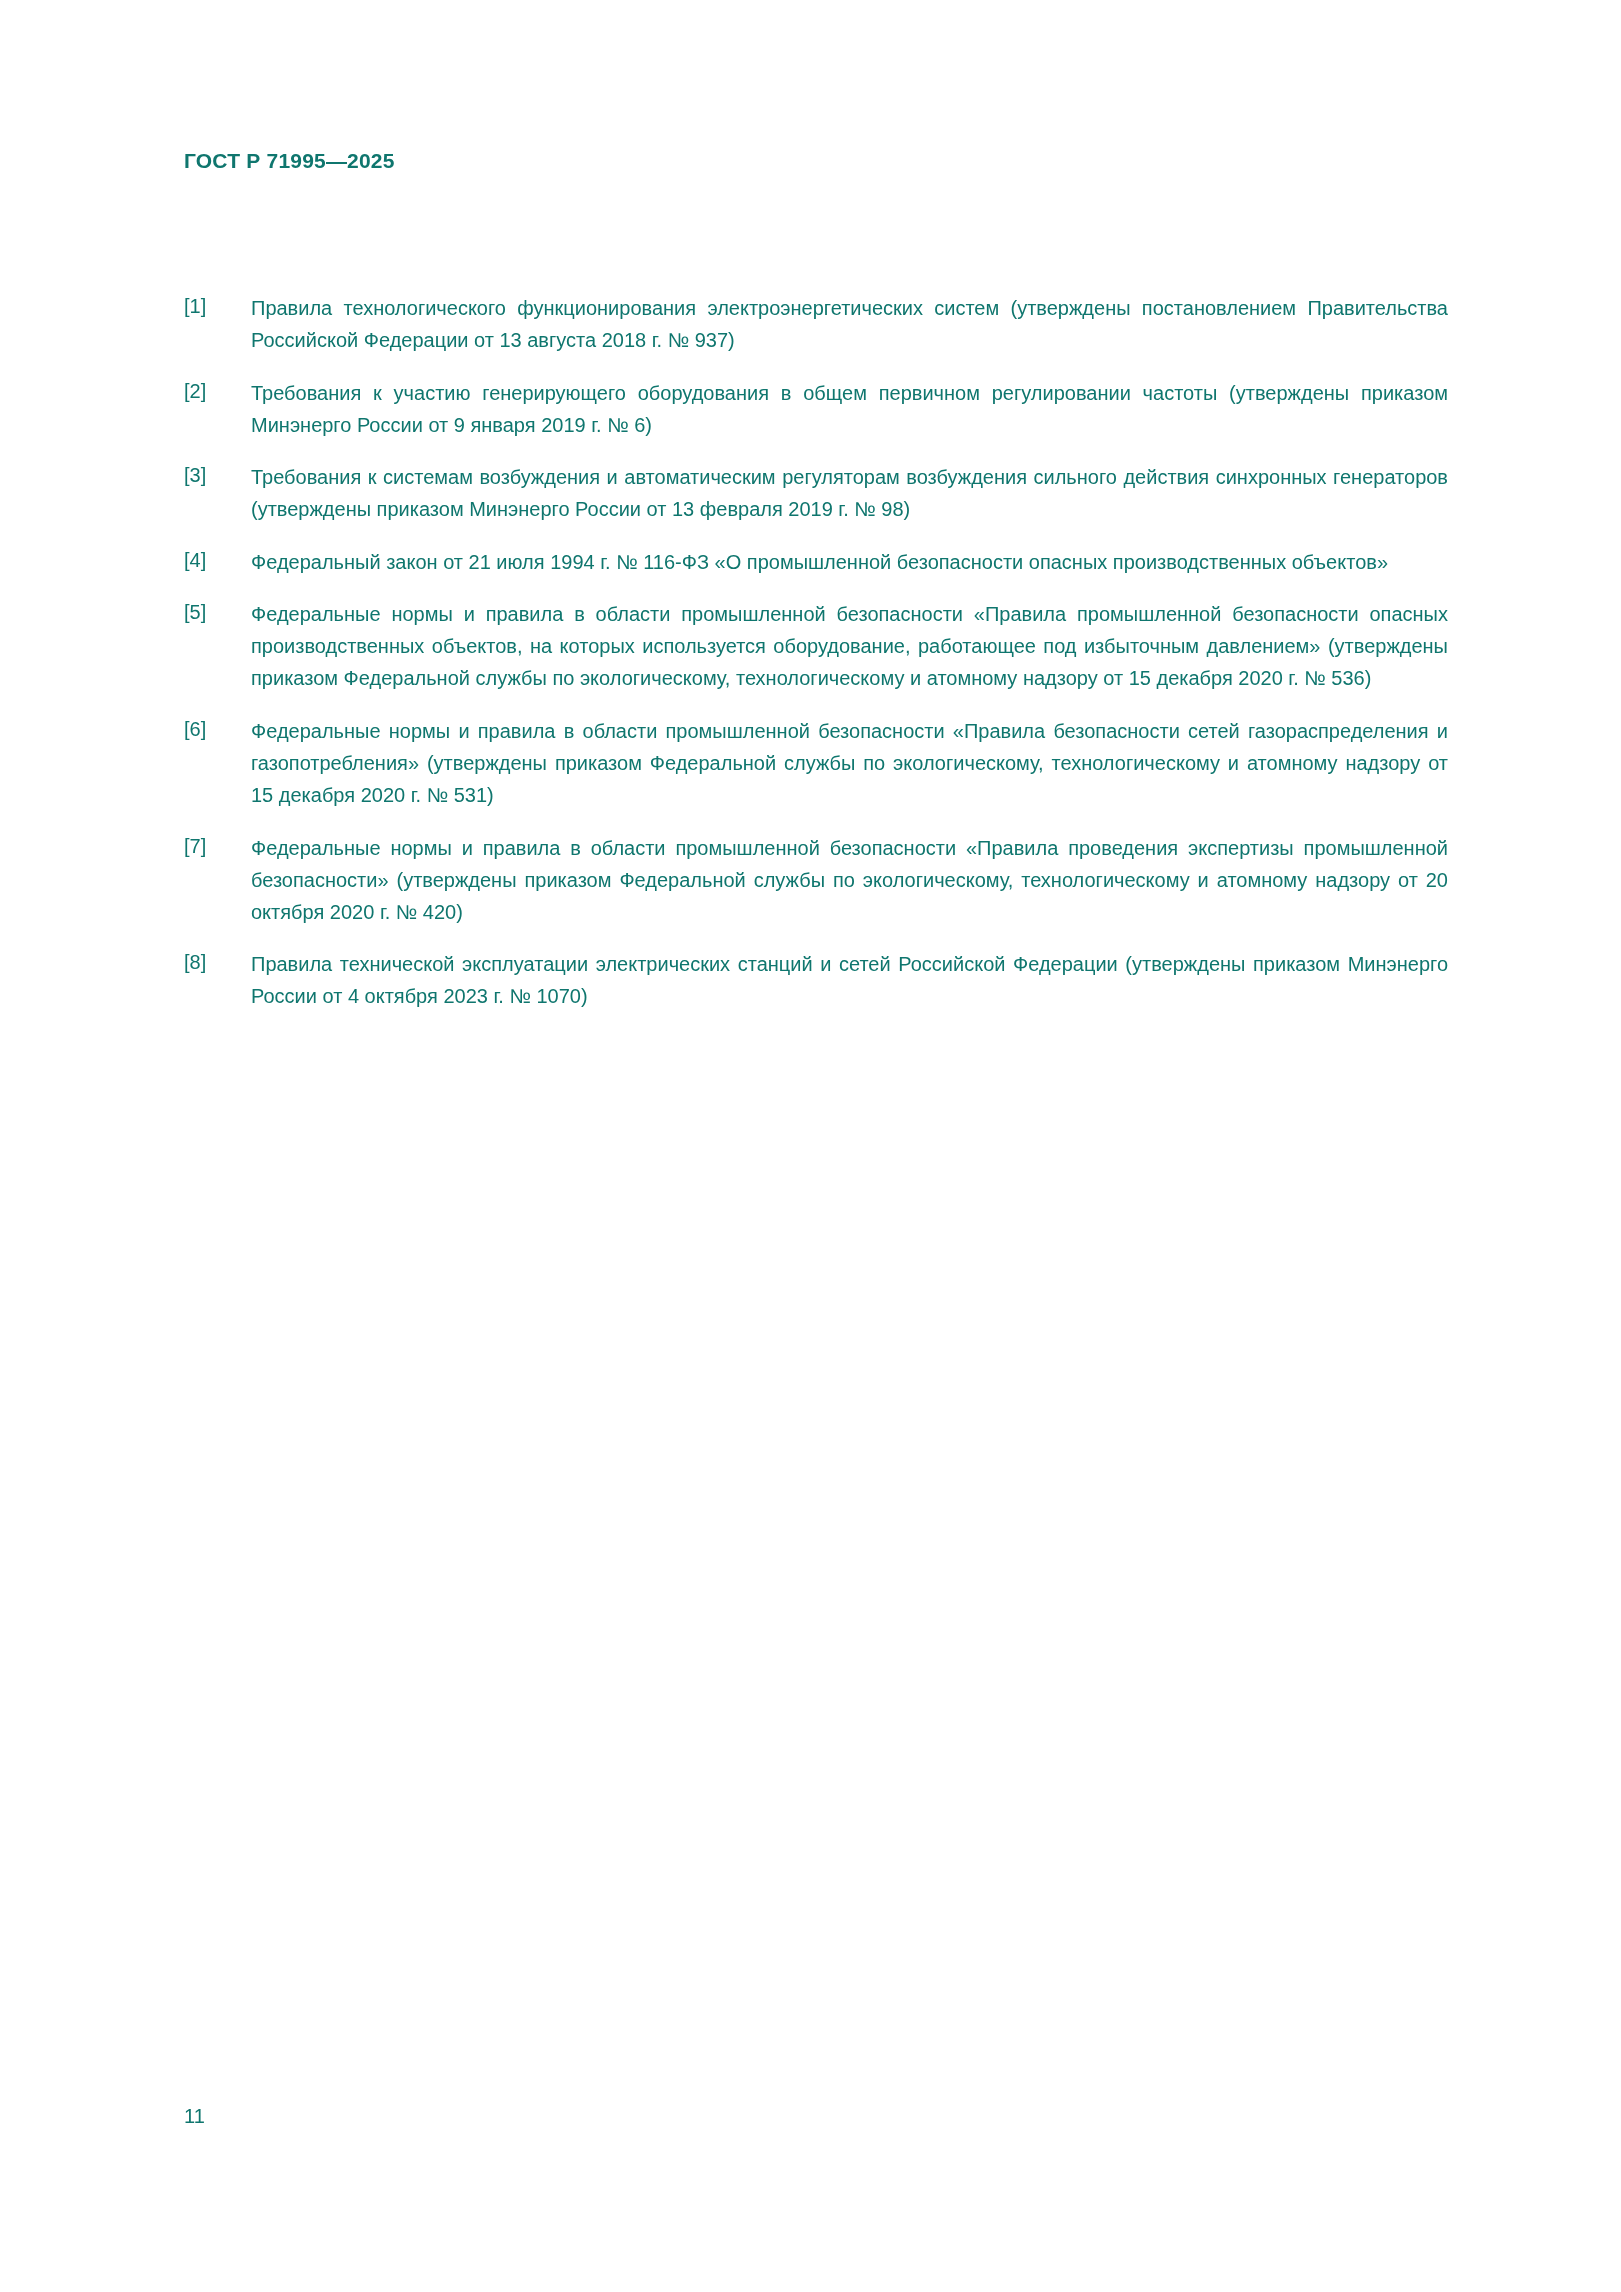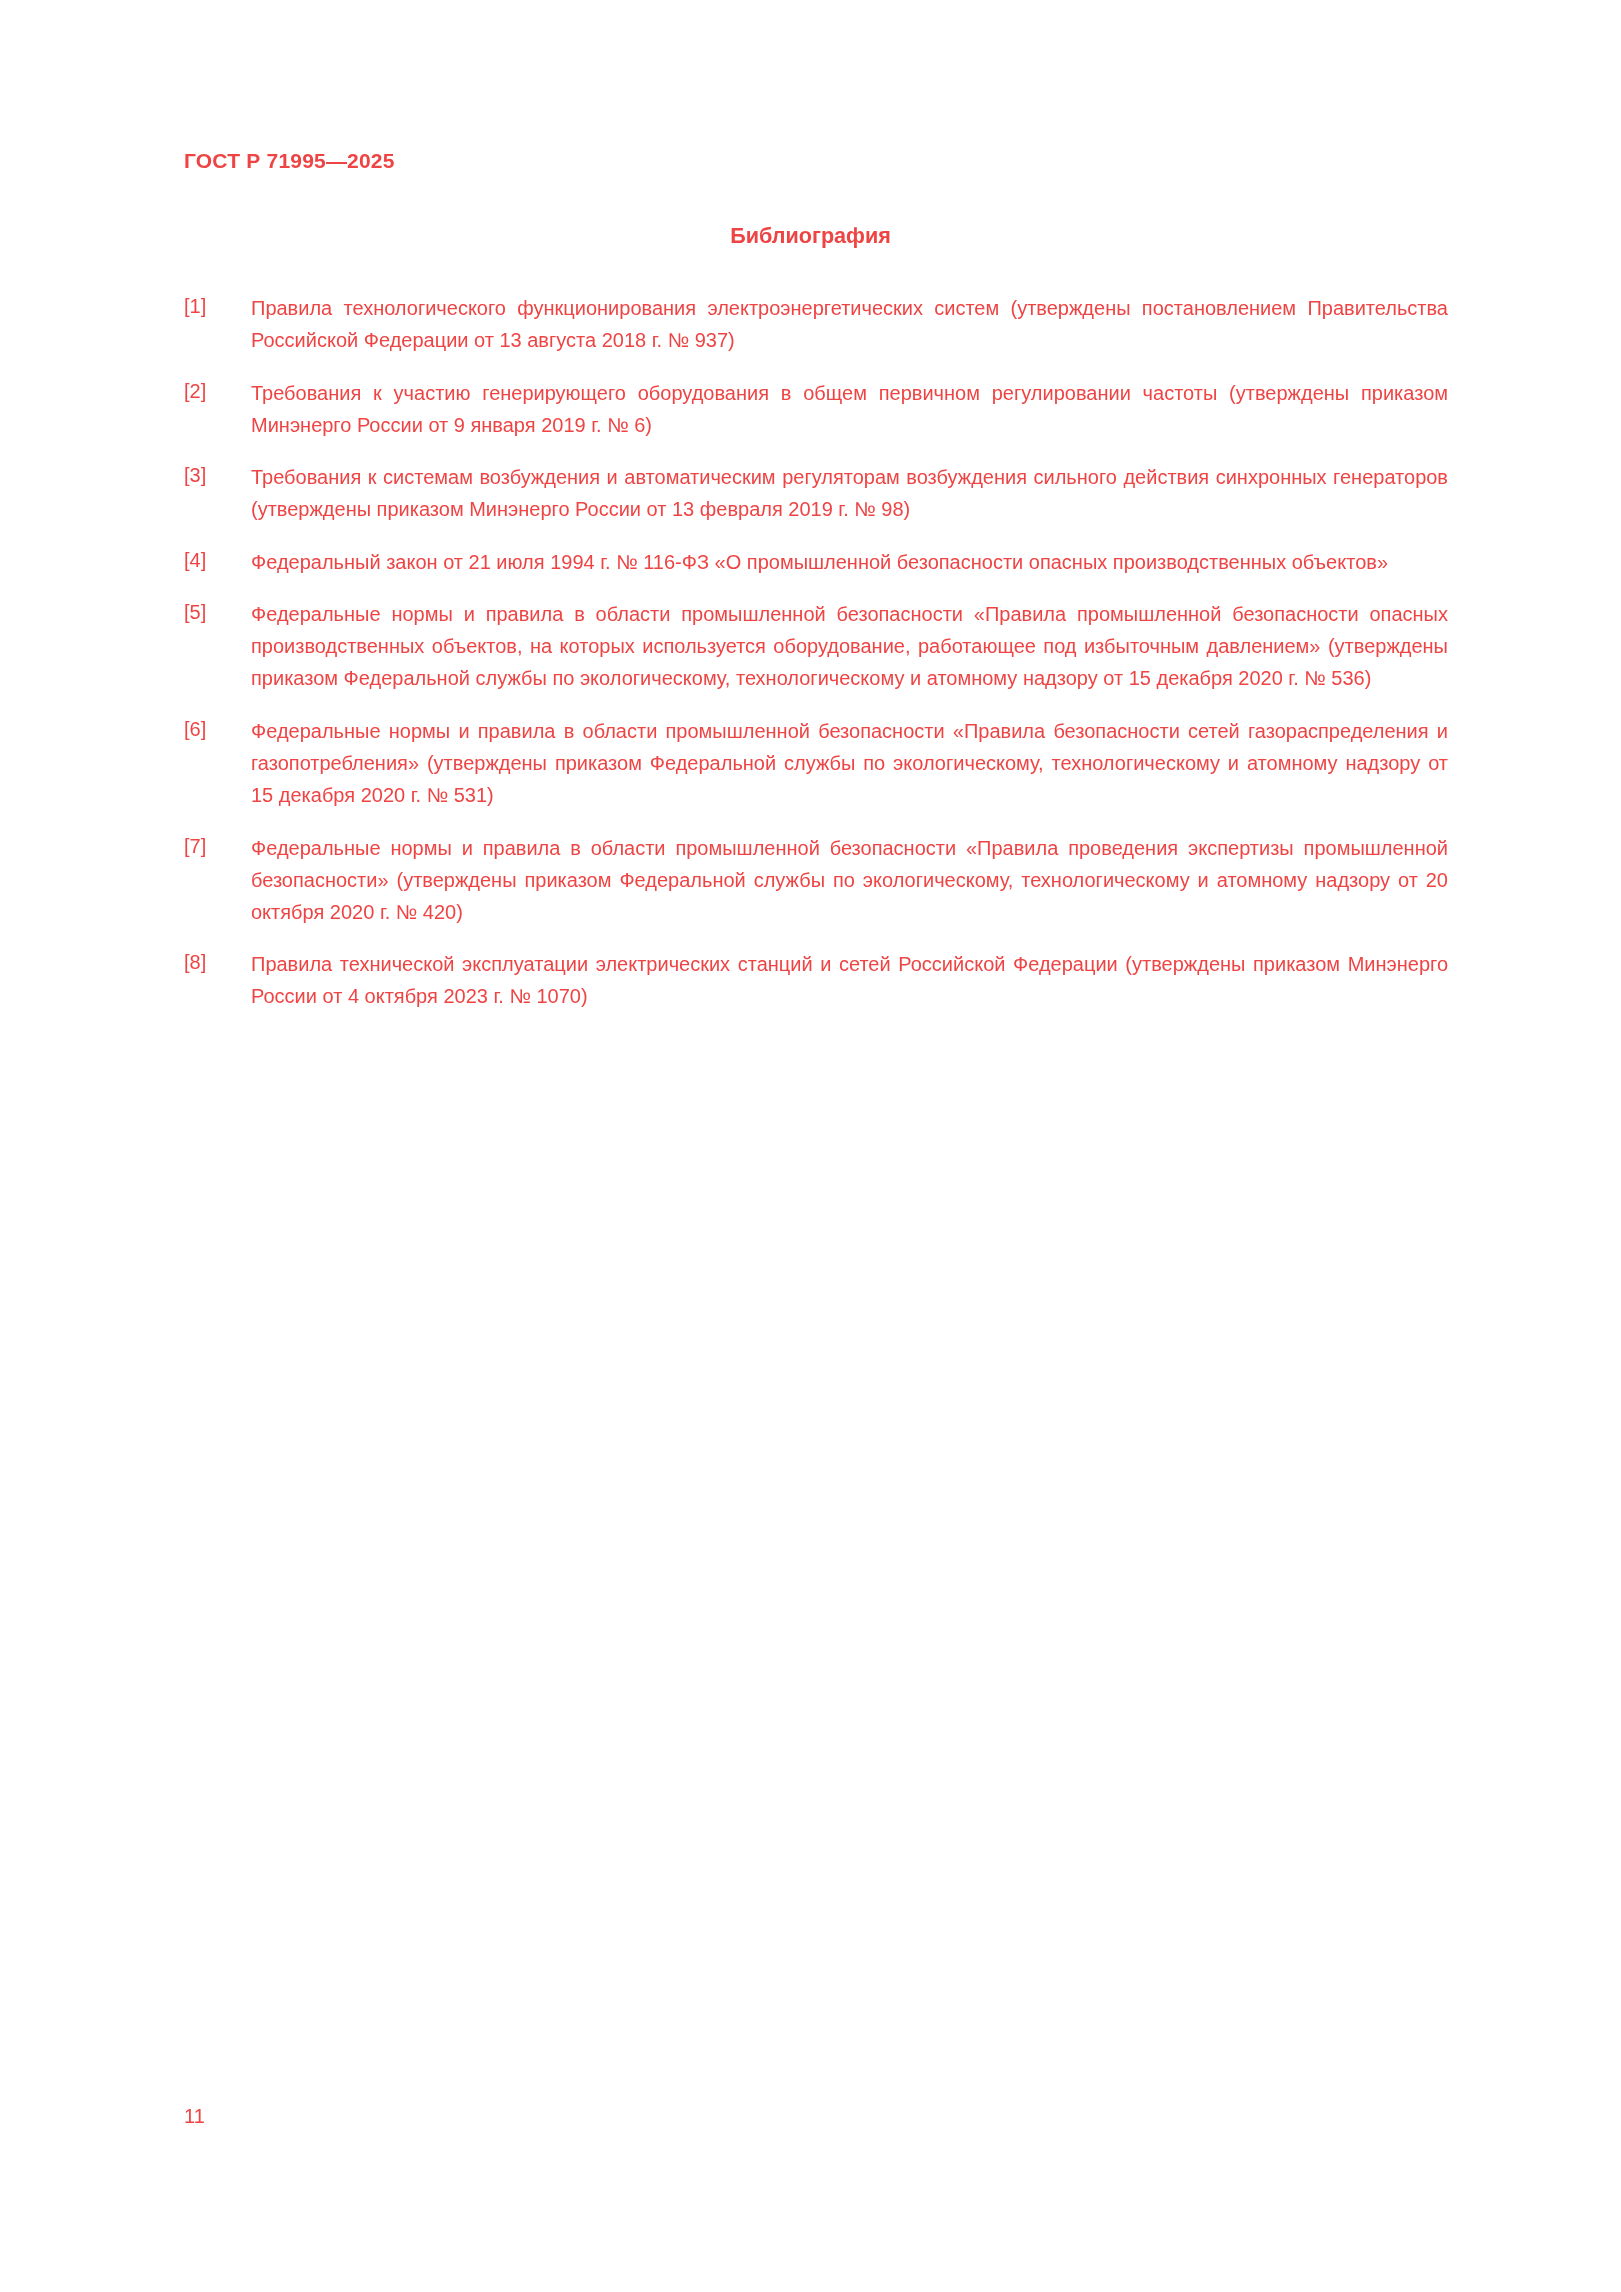--- a/index.html
+++ b/index.html
@@ -7,21 +7,21 @@
     padding: 0;
     background: #ffffff;
   }
   .page {
     position: relative;
     width: 1621px;
     height: 2268px;
     background: #ffffff;
     margin: 0 auto;
     font-family: "Liberation Sans", sans-serif;
-    color: #ef4444;
+    color: #0f766e;
     box-sizing: border-box;
   }
   .header {
     position: absolute;
     top: 149px;
     left: 184px;
     font-size: 21px;
     font-weight: bold;
     letter-spacing: 0.2px;
   }
@@ -66,21 +66,20 @@
     font-size: 20px;
   }
 </style>
 </head>
 <body>
 
 <div class="page">
 
   <div class="header">ГОСТ Р 71995—2025</div>
 
-  <div class="doc-title">Библиография</div>
 
   <div class="biblio">
     <div class="entry">
       <div class="num">[1]</div>
       <div class="txt">Правила технологического функционирования электроэнергетических систем (утверждены постановлением Правительства Российской Федерации от 13 августа 2018 г. № 937)</div>
     </div>
     <div class="entry">
       <div class="num">[2]</div>
       <div class="txt">Требования к участию генерирующего оборудования в общем первичном регулировании частоты (утвержде­ны приказом Минэнерго России от 9 января 2019 г. № 6)</div>
     </div>

